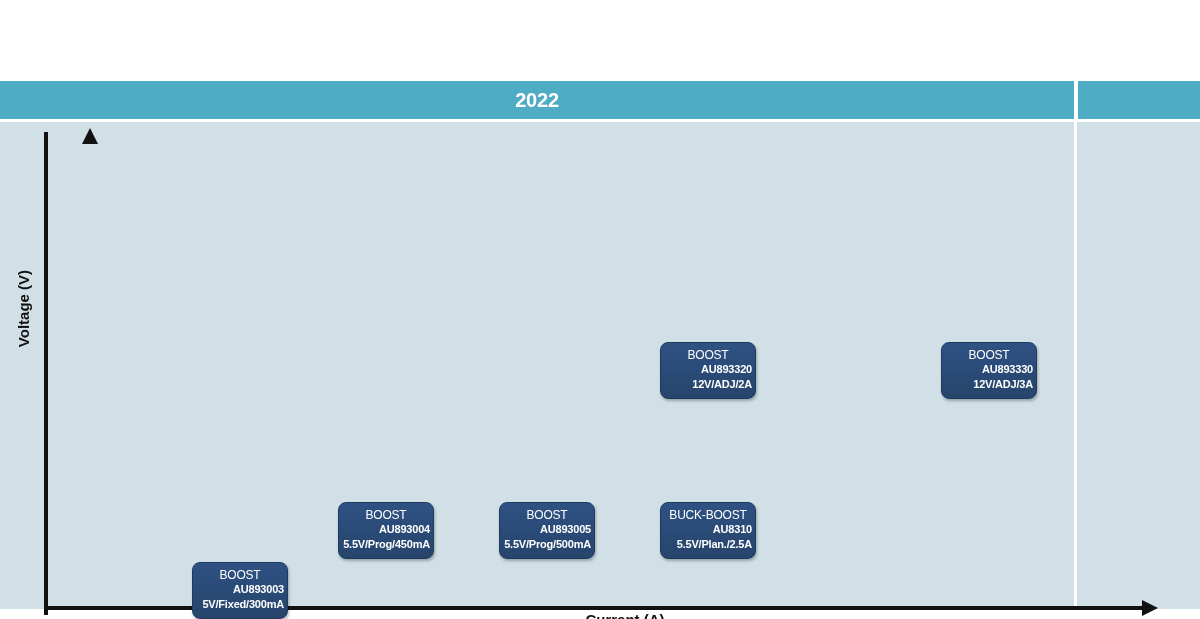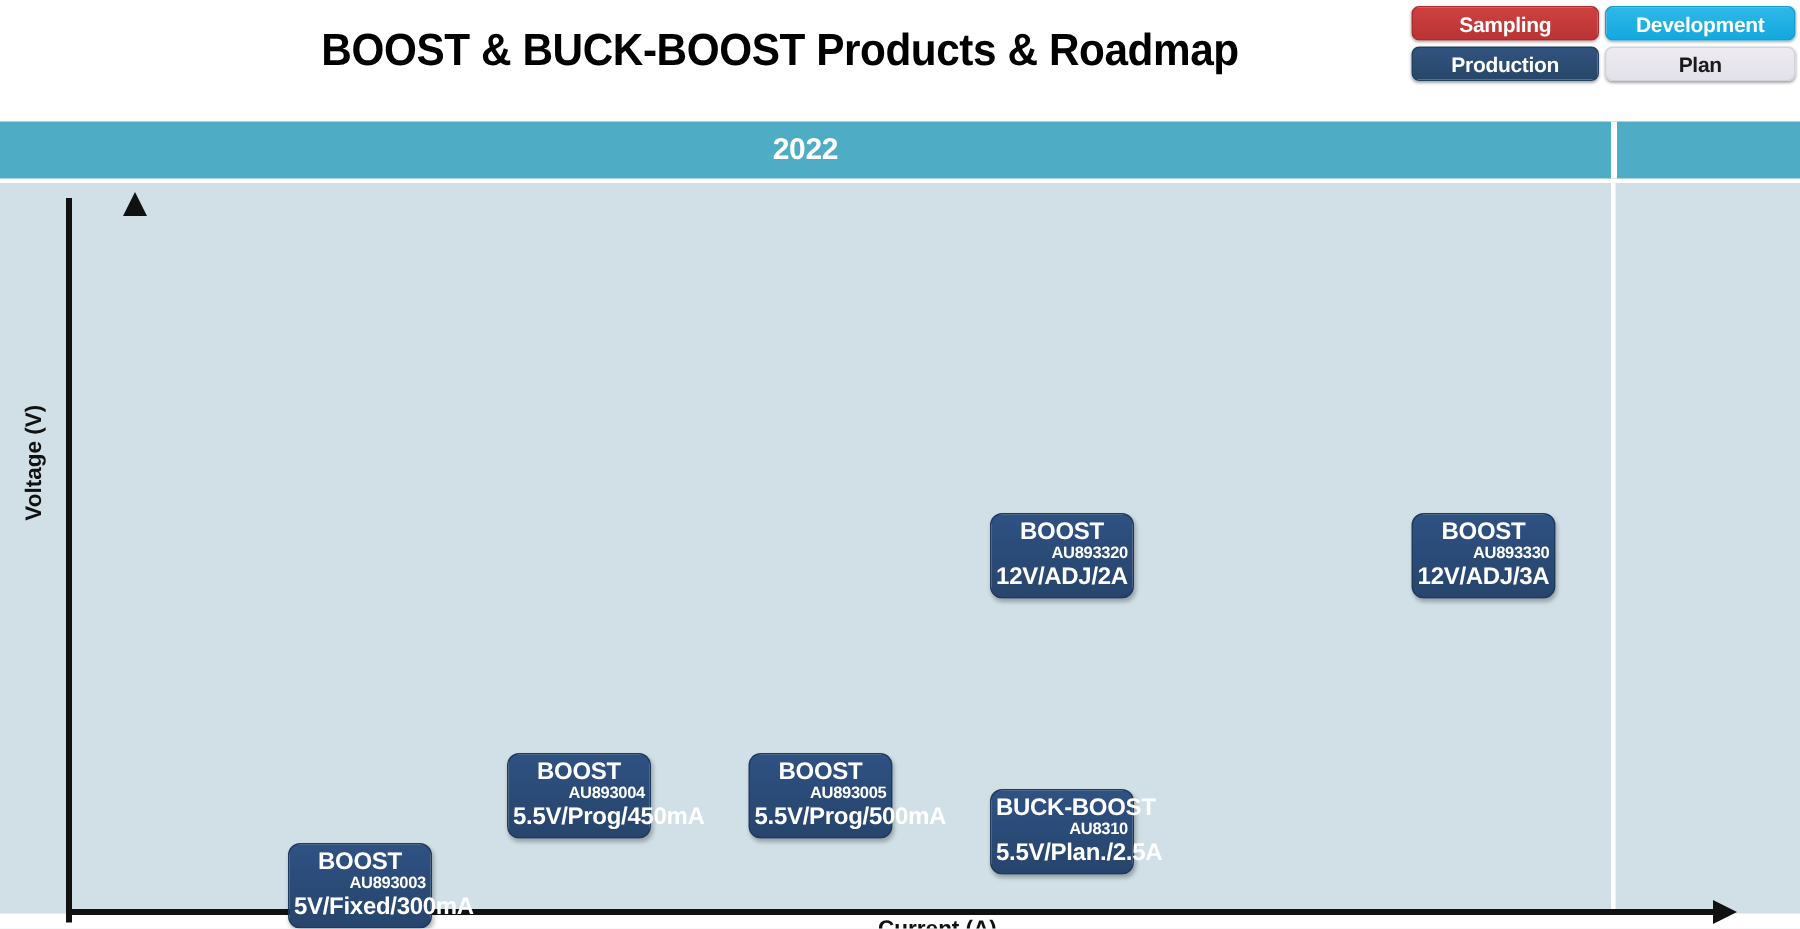--- a/index.html
+++ b/index.html
@@ -206,54 +206,45 @@
     border: 1px solid #1f3a5c;
     box-shadow: 1px 2px 3px rgba(0,0,0,0.28);
     padding: 5px 3px 6px 3px;
     color: #ffffff;
     text-align: center;
     font-family: "Liberation Sans Narrow", "Liberation Sans", sans-serif;
     letter-spacing: -0.2px;
   }
 
   .pb-line1 {
-    font-size: 16px;
-    font-weight: bold;
+    font-size: 12px;
+    font-weight: normal;
     line-height: 14px;
     white-space: nowrap;
   }
   .pb-line2 {
     font-size: 11px;
     font-weight: bold;
     line-height: 15px;
     white-space: nowrap;
     text-align: right;
   }
   .pb-line3 {
-    font-size: 16px;
+    font-size: 11px;
     font-weight: bold;
     line-height: 15px;
     white-space: nowrap;
+    text-align: right;
   }
 </style>
 </head>
 <body>
 
 <div id="root">
 
-  <div class="title-bar">
-    <div class="page-title">BOOST &amp; BUCK-BOOST Products &amp; Roadmap</div>
-
-    <div class="legend">
-      <div class="legend-chip chip-sampling">Sampling</div>
-      <div class="legend-chip chip-development">Development</div>
-      <div class="legend-chip chip-production">Production</div>
-      <div class="legend-chip chip-plan">Plan</div>
-    </div>
-  </div>
 
   <div class="year-header">
     <div class="year-cell year-2022">2022</div>
     <div class="year-divider"></div>
   </div>
 
   <div class="plot-area">
 
     <div class="col-divider"></div>
 
@@ -276,21 +267,21 @@
         <div class="product-box" style="left: 338px; top: 380px;">
           <div class="pb-line1">BOOST</div>
           <div class="pb-line2">AU893004</div>
           <div class="pb-line3">5.5V/Prog/450mA</div>
         </div>
         <div class="product-box" style="left: 499px; top: 380px;">
           <div class="pb-line1">BOOST</div>
           <div class="pb-line2">AU893005</div>
           <div class="pb-line3">5.5V/Prog/500mA</div>
         </div>
-        <div class="product-box" style="left: 660px; top: 404px;">
+        <div class="product-box" style="left: 660px; top: 380px;">
           <div class="pb-line1">BUCK-BOOST</div>
           <div class="pb-line2">AU8310</div>
           <div class="pb-line3">5.5V/Plan./2.5A</div>
         </div>
         <div class="product-box" style="left: 660px; top: 220px;">
           <div class="pb-line1">BOOST</div>
           <div class="pb-line2">AU893320</div>
           <div class="pb-line3">12V/ADJ/2A</div>
         </div>
         <div class="product-box" style="left: 941px; top: 220px;">

